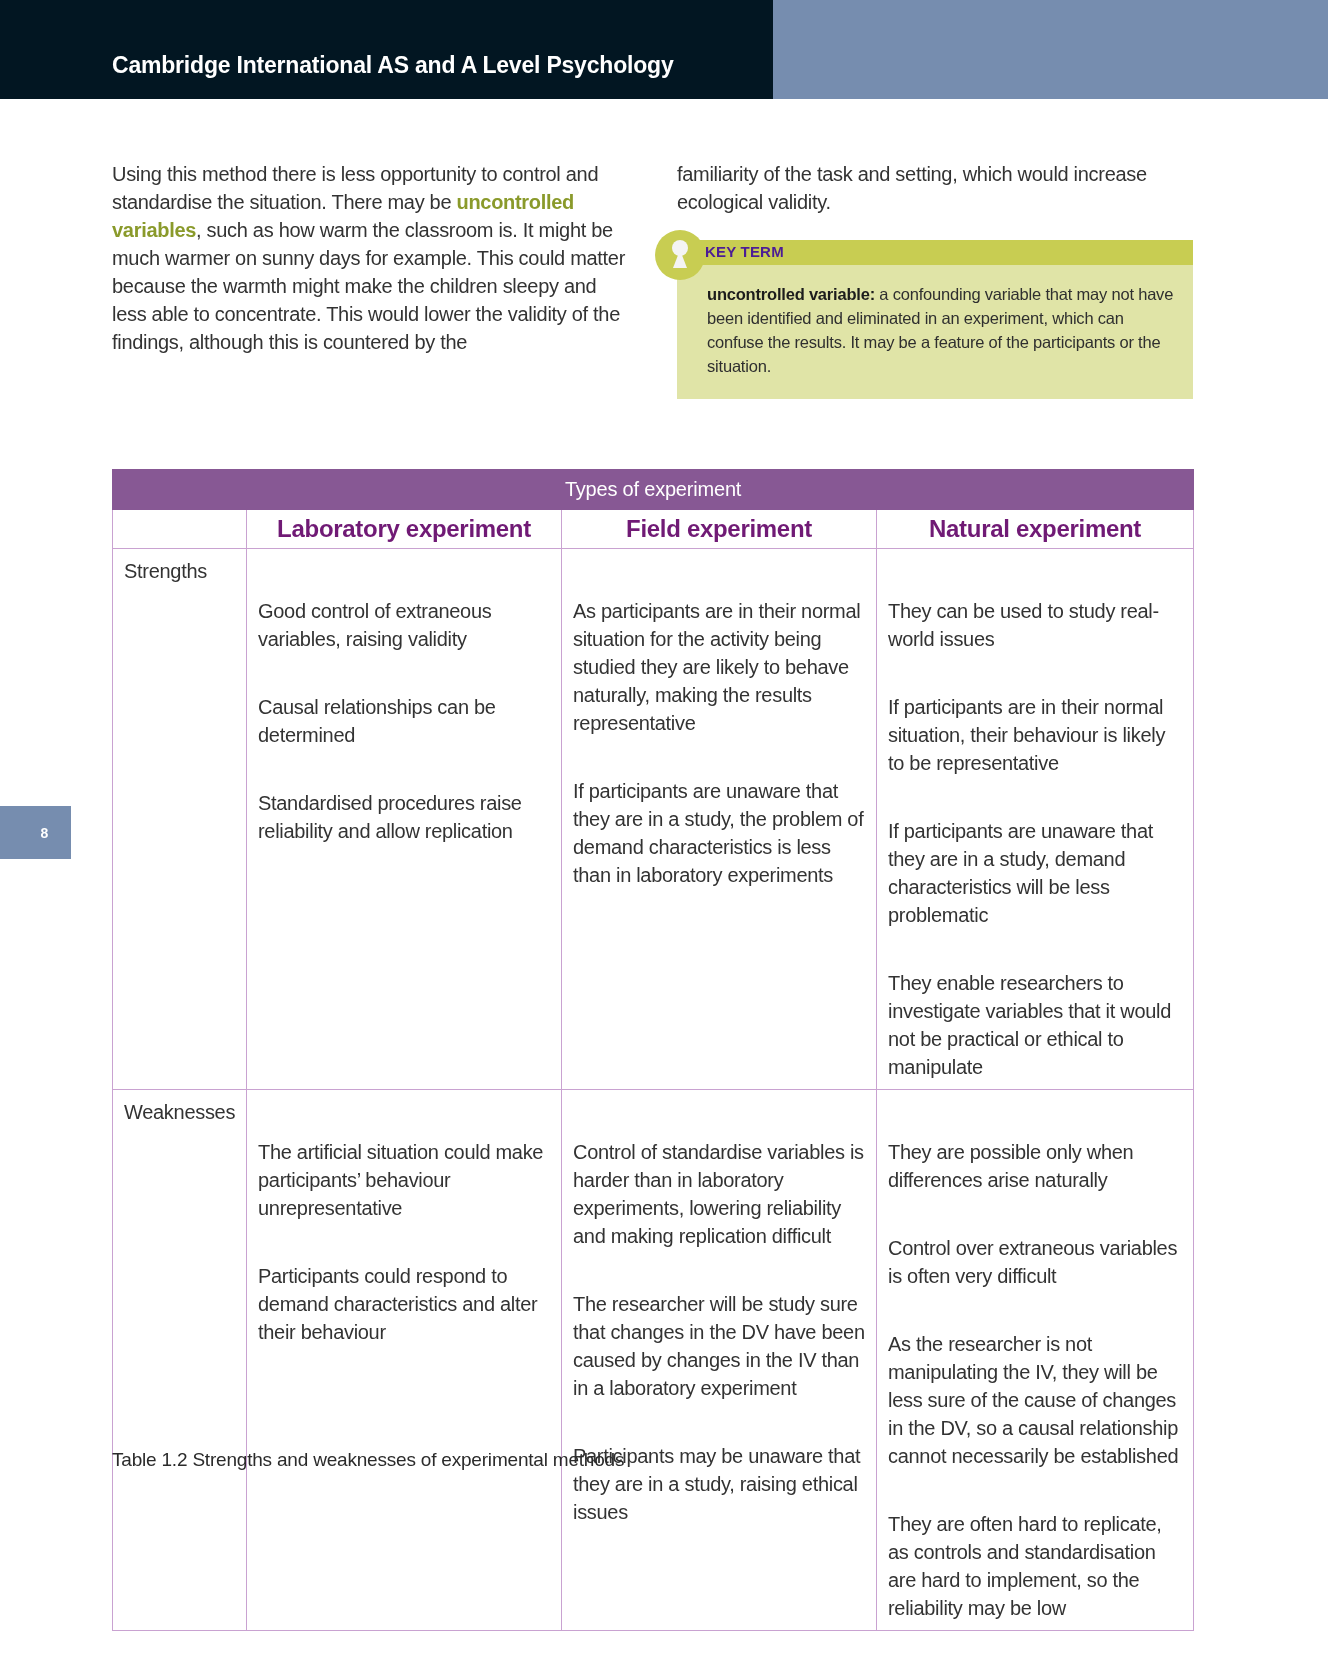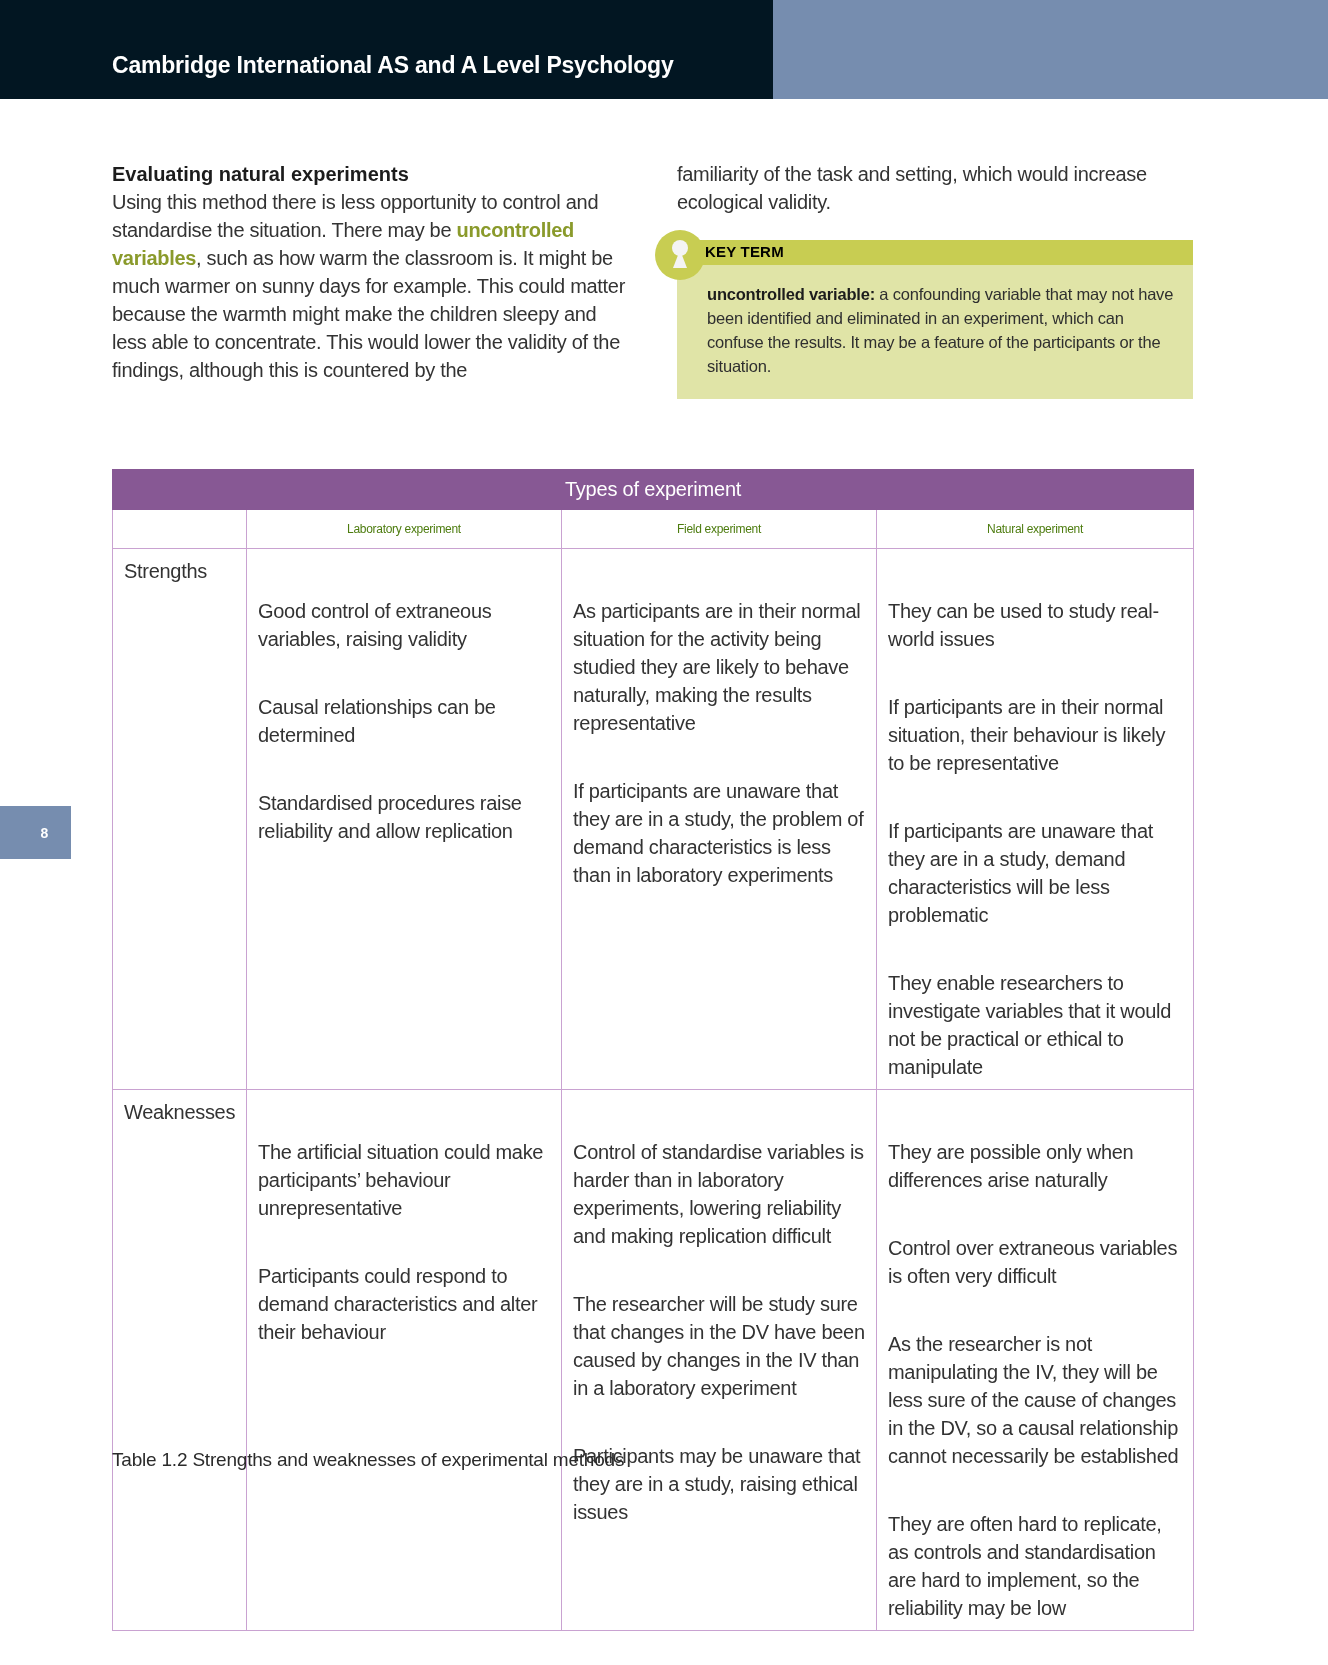--- a/index.html
+++ b/index.html
@@ -14,51 +14,50 @@
 
   .col-left { position: absolute; left: 112px; top: 160px; width: 520px; }
   .section-heading { font-size: 20px; font-weight: bold; color: #1c1c1c; line-height: 28px; }
   .body-text { font-size: 20px; line-height: 28px; color: #333; letter-spacing: -0.3px; }
   .kw { color: #8a9a2b; font-weight: bold; }
 
   .col-right { position: absolute; left: 677px; top: 160px; width: 520px; }
 
   .keyterm { position: absolute; left: 677px; top: 240px; width: 516px; height: 159px; background: #e0e4a7; }
   .keyterm-bar { position: absolute; left: 0; top: 0; width: 100%; height: 25px; background: #c8cd52; }
-  .keyterm-label { position: absolute; left: 28px; top: 3px; color: #000000; font-weight: bold; font-size: 15px; letter-spacing: 0.2px; }
+  .keyterm-label { position: absolute; left: 28px; top: 3px; color: #4c1d95; font-weight: bold; font-size: 15px; letter-spacing: 0.2px; }
   .keyterm-circle { position: absolute; left: -22px; top: -10px; width: 50px; height: 50px; border-radius: 50%; background: #c8cd52; }
   .keyhole { position: absolute; left: 17px; top: 10px; width: 16px; height: 16px; border-radius: 50%; background: #f4f4f4; }
   .keyhole-stem { position: absolute; left: 18px; top: 20px; width: 0; height: 0; border-left: 7px solid transparent; border-right: 7px solid transparent; border-bottom: 18px solid #f4f4f4; }
   .keyterm-body { position: absolute; left: 30px; top: 42px; width: 470px; font-size: 16.5px; line-height: 24px; color: #2f2f2f; letter-spacing: -0.2px; }
   .keyterm-body b { color: #1c1c1c; }
 
   .table-wrap { position: absolute; left: 112px; top: 469px; width: 1081px; }
   table { width: 100%; border-collapse: collapse; table-layout: fixed; }
   .caption-row th { background: #875894; color: #fff; font-size: 20px; font-weight: normal; height: 40px; border: 1.5px solid #875894; letter-spacing: -0.2px; }
-  .col-head th { font-size: 12px; font-weight: normal; color: #4d7c0f; height: 39px; border: 1.5px solid #c9a2d1; letter-spacing: -0.3px; }
+  .col-head th { font-size: 24px; font-weight: bold; color: #701a75; height: 39px; border: 1.5px solid #c9a2d1; letter-spacing: -0.3px; }
   td { border: 1.5px solid #c9a2d1; vertical-align: top; padding: 8px 11px; font-size: 20px; line-height: 28px; color: #333; letter-spacing: -0.3px; }
   td p { margin-bottom: 16px; margin-top: 40px; }
   td p:last-child { margin-bottom: 0; }
   .row-label { color: #333; }
   .strengths-row td { height: 430px; }
   .weaknesses-row td { height: 460px; }
 
   .table-caption { position: absolute; left: 112px; top: 1449px; font-size: 19px; color: #2b2b2b; letter-spacing: -0.2px; }
 </style>
 </head>
 <body>
 
 <div class="header-dark"></div>
 <div class="header-blue"></div>
 <div class="header-title">Cambridge International AS and A Level Psychology</div>
 
 <div class="page-tab">8</div>
 
 <div class="col-left">
-  <div class="section-heading">Evaluating natural experiments</div>
   <div class="body-text"><span>Using this method there is less opportunity to control and standardise the situation. There may be </span><span class="kw">uncontrolled variables</span><span id="para-continue">, such as how warm the classroom is. It might be much warmer on sunny days for example. This could matter because the warmth might make the children sleepy and less able to concentrate. This would lower the validity of the findings, although this is countered by the</span></div>
 </div>
 
 <div class="col-right">
   <div class="body-text" id="para-tail">familiarity of the task and setting, which would increase ecological validity.</div>
 </div>
 
 <div class="keyterm">
   <div class="keyterm-bar">
     <span class="keyterm-label">KEY TERM</span>

